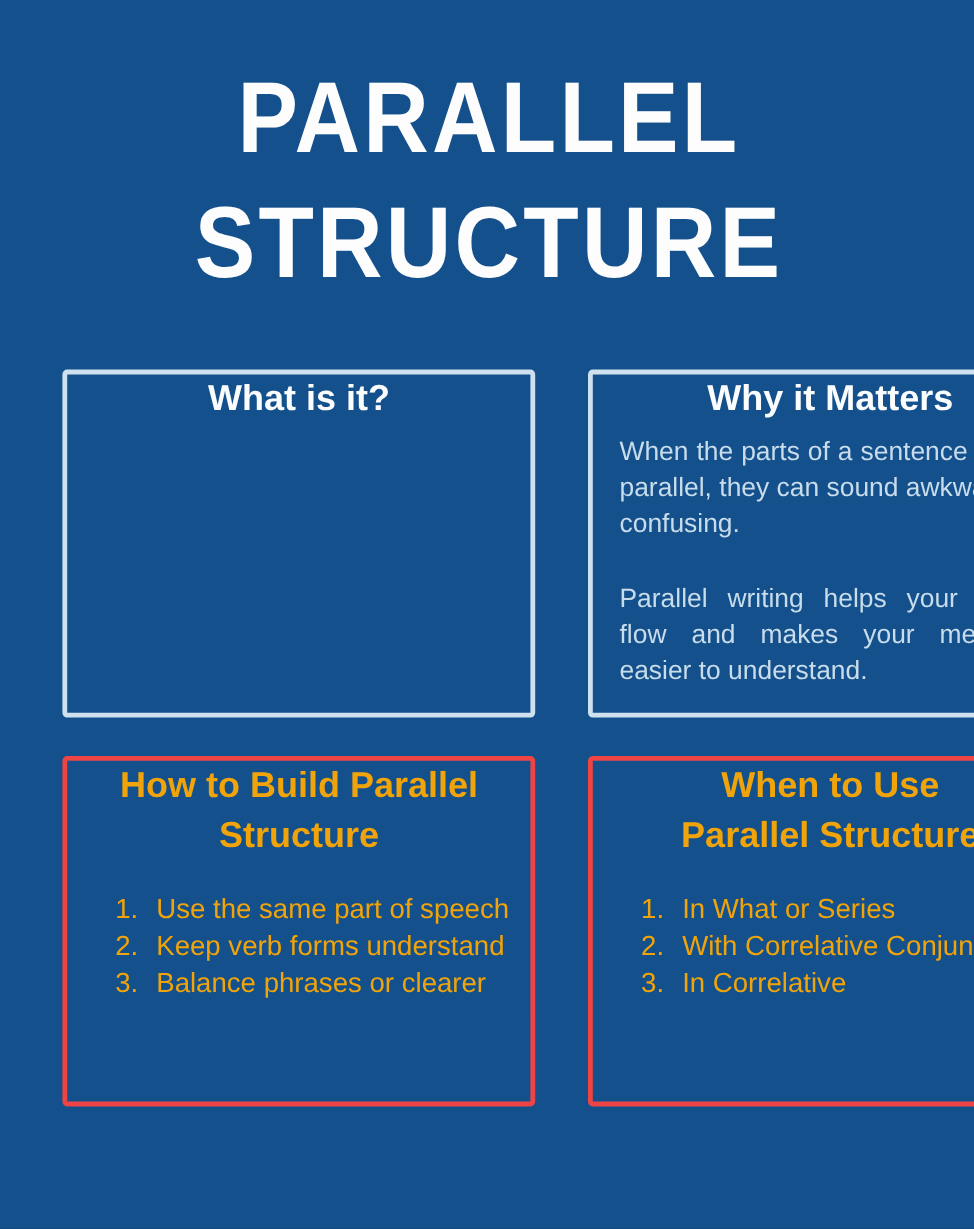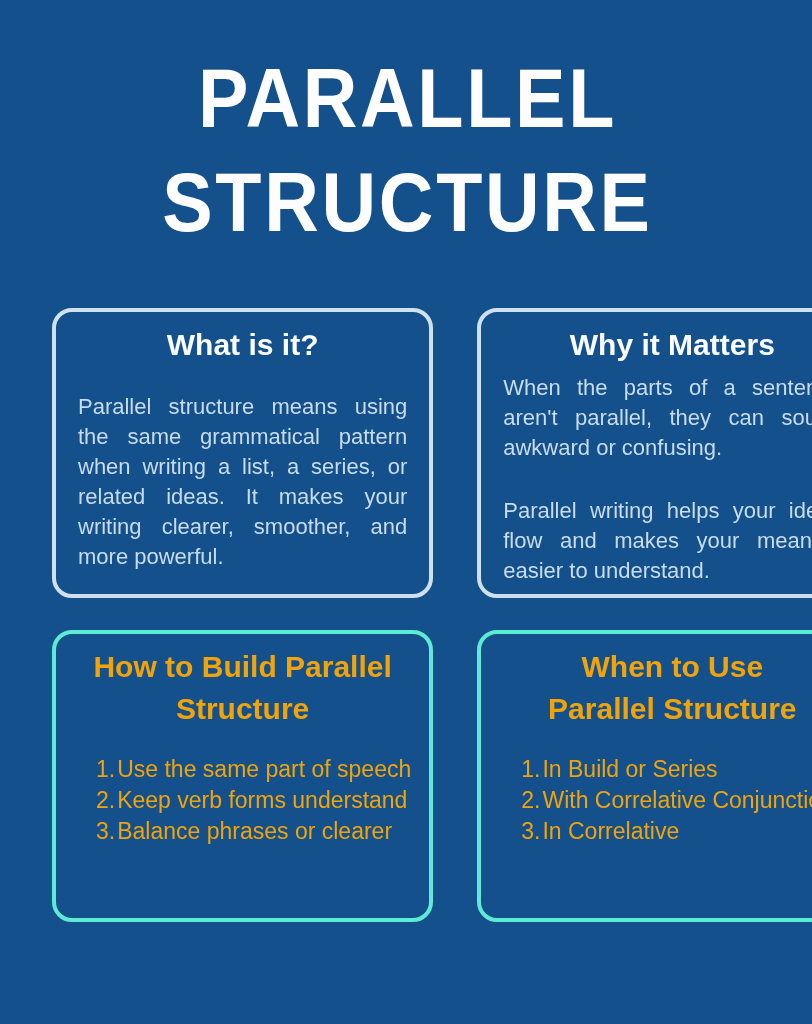--- a/index.html
+++ b/index.html
@@ -42,25 +42,25 @@
     top: 308px;
     width: 704px;
     display: grid;
     grid-template-columns: 1fr 1fr;
     grid-template-rows: 290px 292px;
     column-gap: 44px;
     row-gap: 32px;
   }
   .card {
     box-sizing: border-box;
-    border-radius: 20px;
-    padding: 12px 18px 12px 18px;
+    border-radius: 4px;
+    padding: 0 18px 12px 18px;
   }
   .card.blue { border: 4px solid #cfe1ef; }
-  .card.gold { border: 4px solid #5eead4; }
+  .card.gold { border: 4px solid #ef4444; }
   .card h2 {
     margin: 0;
     text-align: center;
     font-size: 30px;
     line-height: 42px;
     font-weight: 700;
   }
   .card.blue h2 { color: #fbfcfe; }
   .card.gold h2 { color: #f1a40a; }
   .heading-line { display: block; }
@@ -78,37 +78,36 @@
   
   .list {
     margin-top: 24px;
     padding-left: 22px;
     color: #f1a40a;
     font-size: 23px;
     line-height: 31px;
   }
   .list-row { display: flex; }
   .list-num { flex: 0 0 auto; margin-right: 2px; }
-  .list-text { flex: 0 1 auto; white-space: nowrap; }
+  .list-text { flex: 0 1 auto; white-space: nowrap; margin-left: 13px; }
 </style>
 </head>
 <body>
 
 <div class="page">
 
   <div class="title">
     <span class="title-line">PARALLEL</span>
     <span class="title-line">STRUCTURE</span>
   </div>
 
   <div class="cards">
 
     <div class="card blue card-what">
       <h2>What is it?</h2>
-      <p class="body-text">Parallel structure means using the same grammatical pattern when writing a list, a series, or related ideas. It makes your writing clearer, smoother, and more powerful.</p>
     </div>
 
     <div class="card blue card-why">
       <h2>Why it Matters</h2>
       <p class="body-text p1">When the parts of a sentence aren't parallel, they can sound awkward or confusing.</p>
       <p class="body-text p2">Parallel writing helps your ideas flow and makes your meaning easier to understand.</p>
     </div>
 
     <div class="card gold card-how">
       <h2>
@@ -132,21 +131,21 @@
     </div>
 
     <div class="card gold card-when">
       <h2>
         <span class="heading-line">When to Use</span>
         <span class="heading-line">Parallel Structure</span>
       </h2>
       <div class="list">
         <div class="list-row">
           <span class="list-num">1.</span>
-          <span class="list-text">In Build or Series</span>
+          <span class="list-text">In What or Series</span>
         </div>
         <div class="list-row">
           <span class="list-num">2.</span>
           <span class="list-text">With Correlative Conjunctions</span>
         </div>
         <div class="list-row">
           <span class="list-num">3.</span>
           <span class="list-text">In Correlative</span>
         </div>
       </div>

